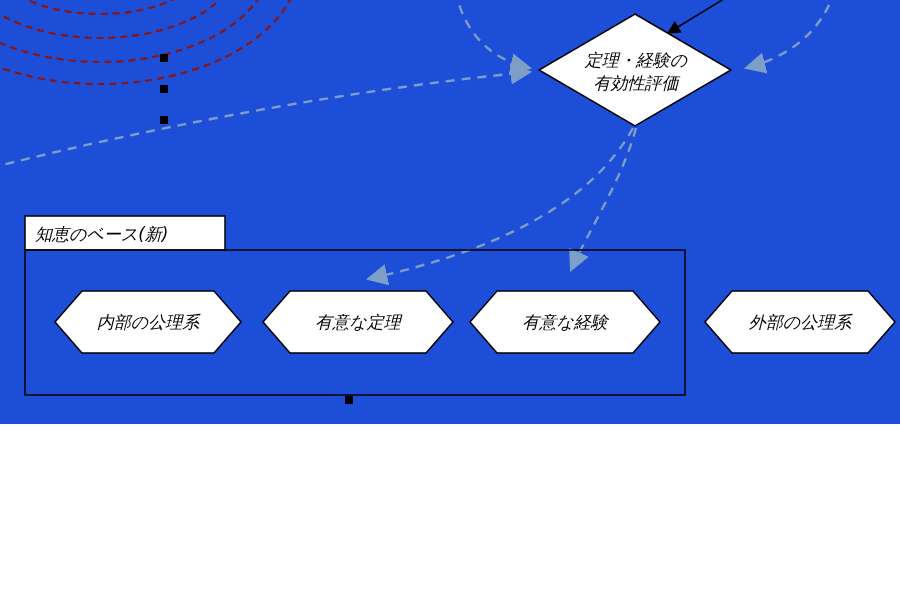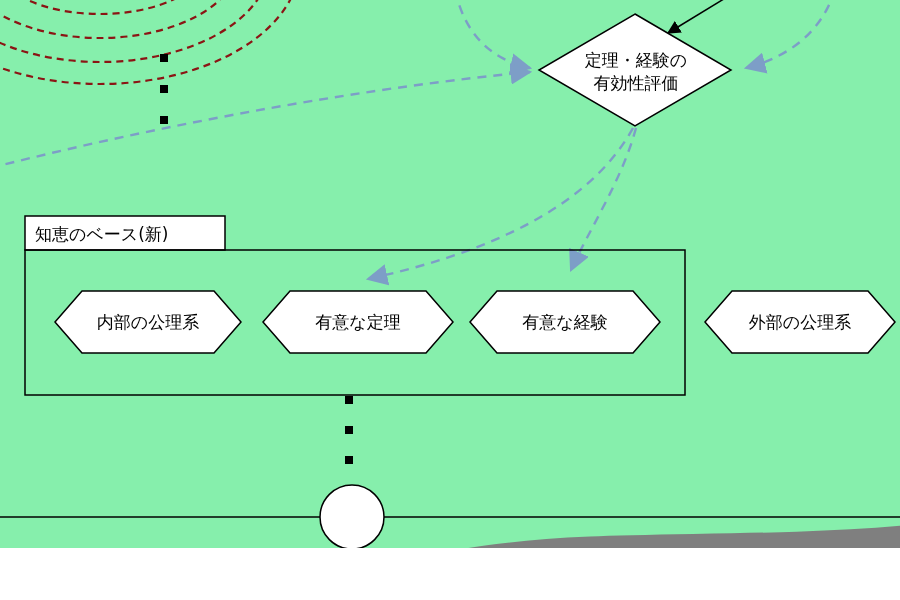--- a/index.html
+++ b/index.html
@@ -1,16 +1,16 @@
 <!DOCTYPE html>
 <html><head>
 <meta charset="utf-8">
 <style>
   html,body{margin:0;padding:0;background:#ffffff;}
-  .stage{position:relative;width:900px;height:548px;overflow:hidden;background:#86efac;}
+  .stage{position:relative;width:900px;height:424px;overflow:hidden;background:#1d4ed8;font-style:italic;}
   svg{display:block;}
   text{font-family:"DejaVu Sans","Liberation Sans",sans-serif;fill:#000;}
   .node-label{font-size:17px;}
   .kb-label{font-size:17px;}
 </style>
 </head>
 <body>
 
 <div class="stage">
 <svg width="900" height="600" viewBox="0 0 900 600">

